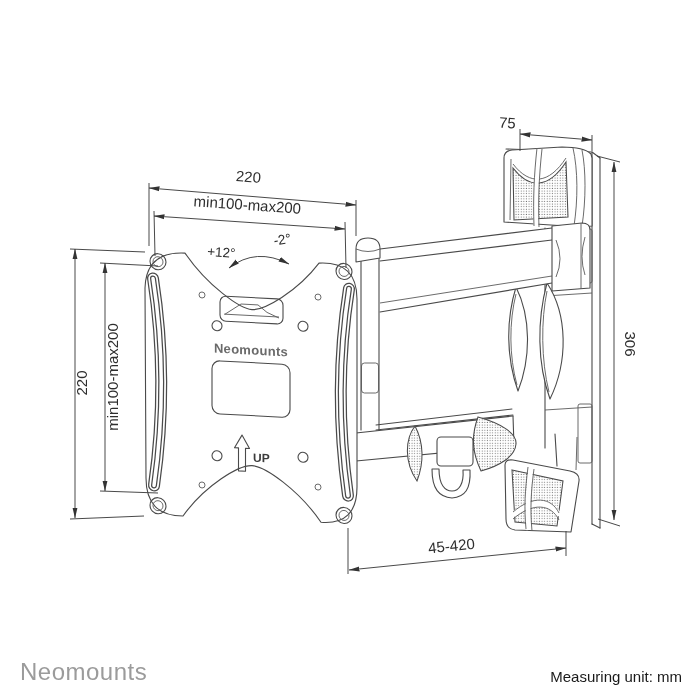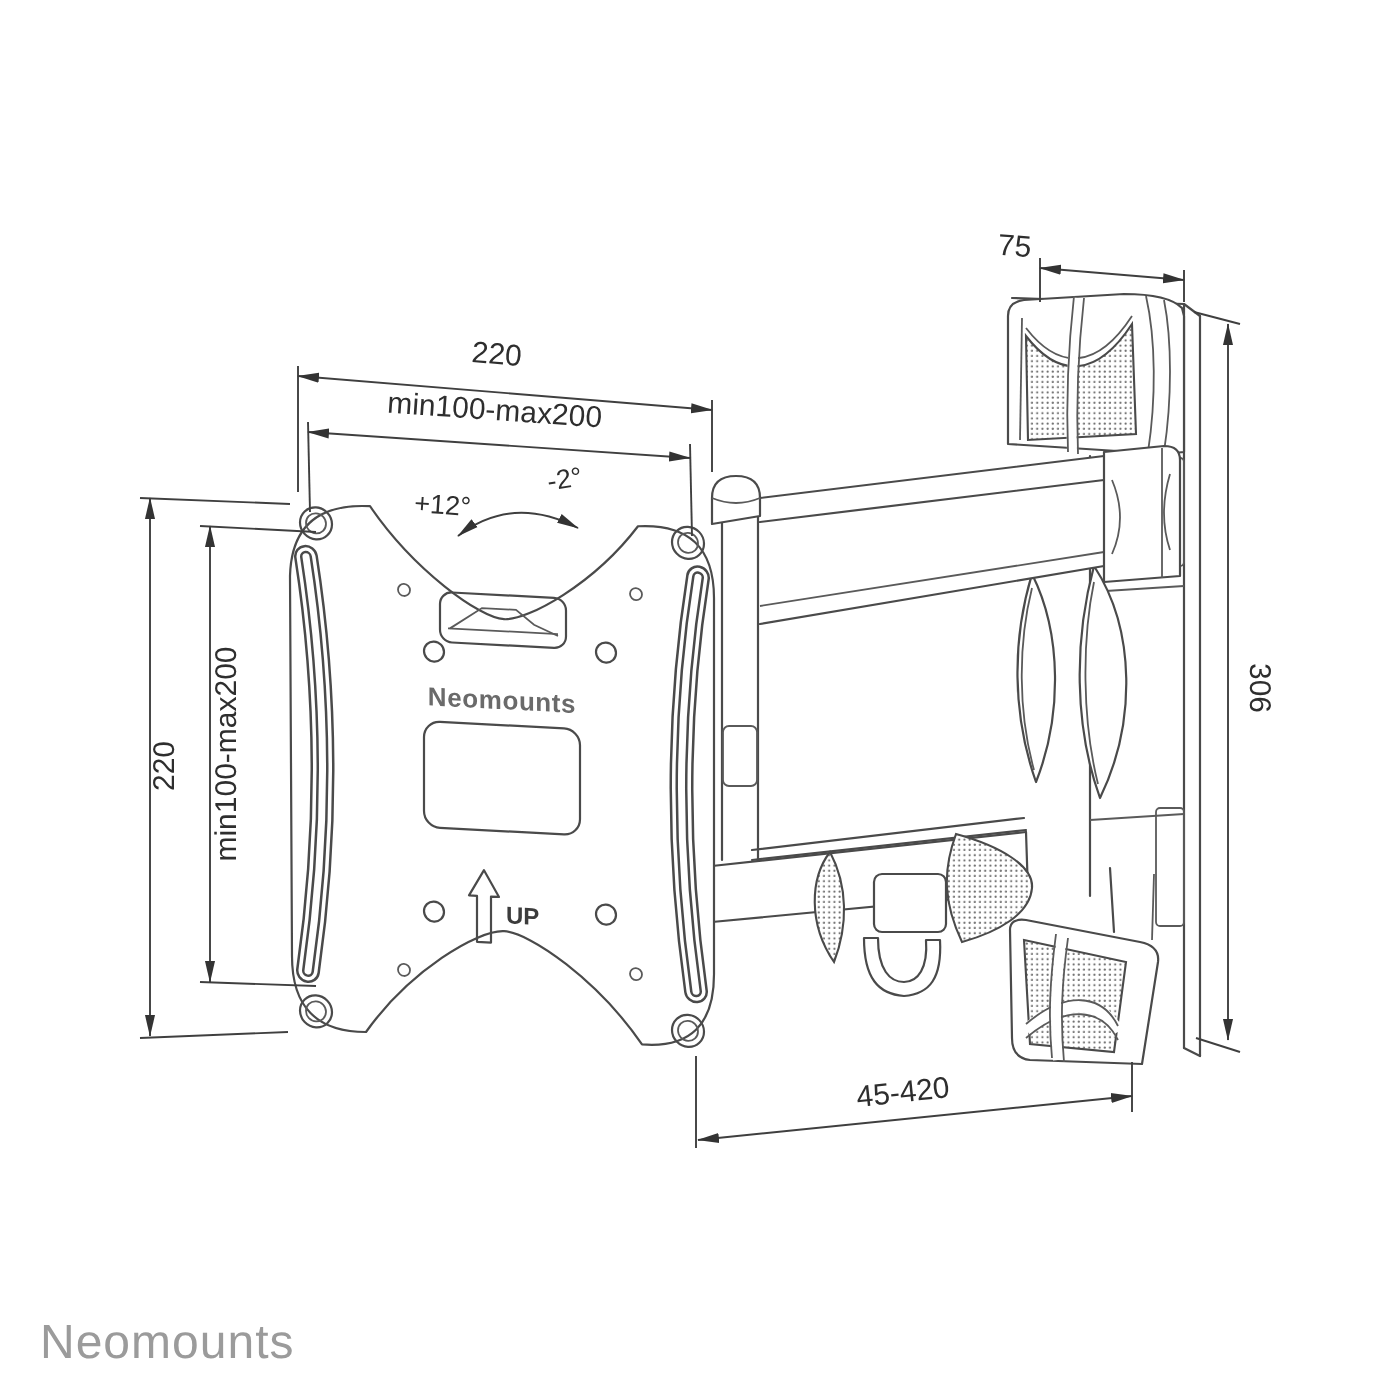--- a/index.html
+++ b/index.html
@@ -220,13 +220,14 @@
 
   <g>
     <line class="dim" x1="348" y1="528" x2="348" y2="574"></line>
     <line class="dim" x1="566" y1="531" x2="566" y2="556"></line>
     <line class="dim" x1="349" y1="570" x2="566" y2="548" marker-start="url(#arr)" marker-end="url(#arr)"></line>
     <text class="dim-text" x="452" y="551" text-anchor="middle" transform="rotate(-6 452 551)">45-420</text>
   </g>
 </svg>
 
   <div class="brand">Neomounts</div>
+  <div class="unit">Measuring unit: mm</div>
 </div>
 
 </body></html>

